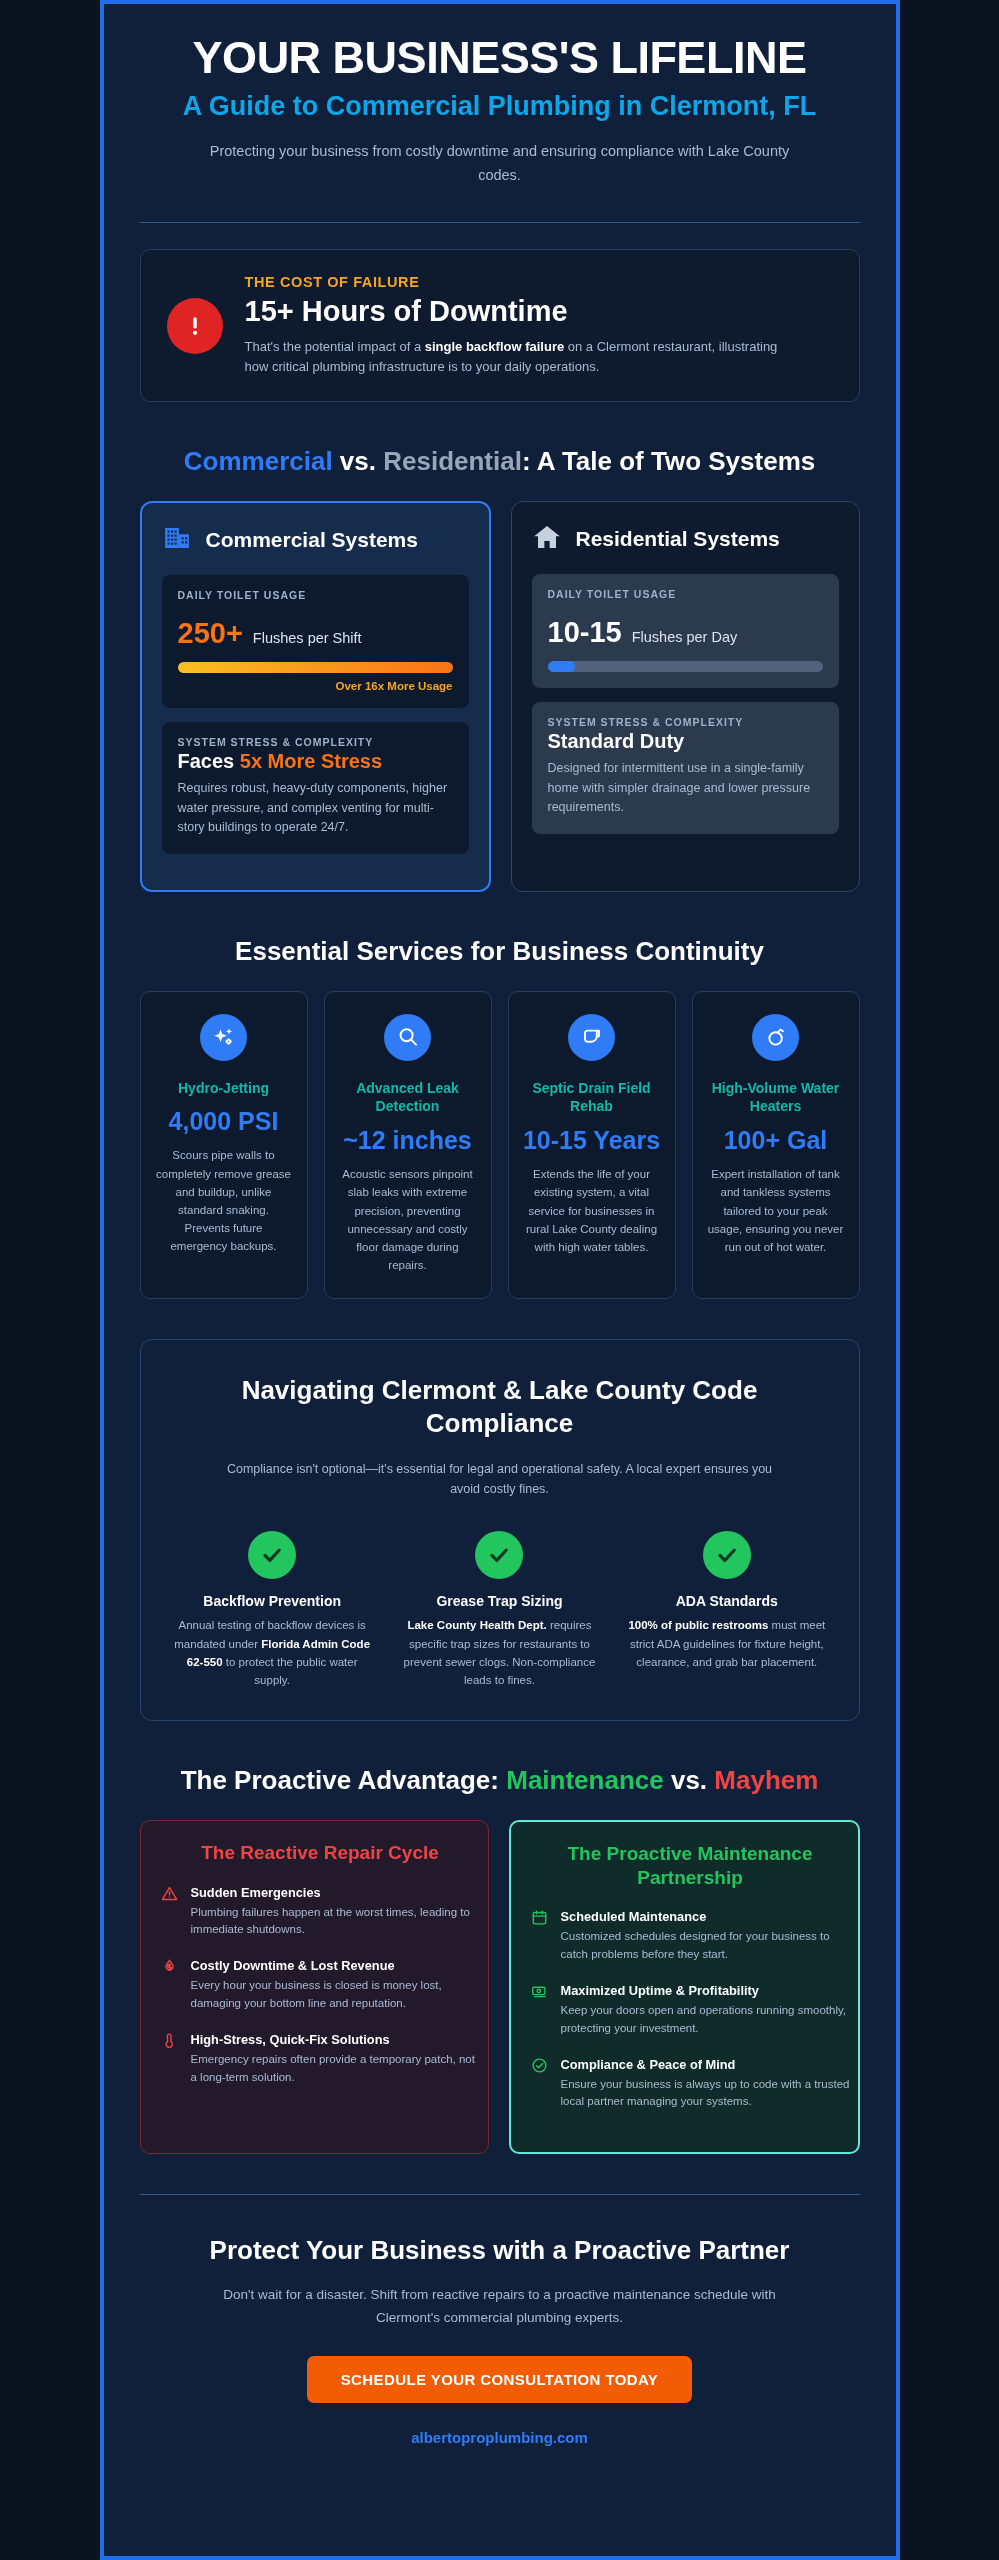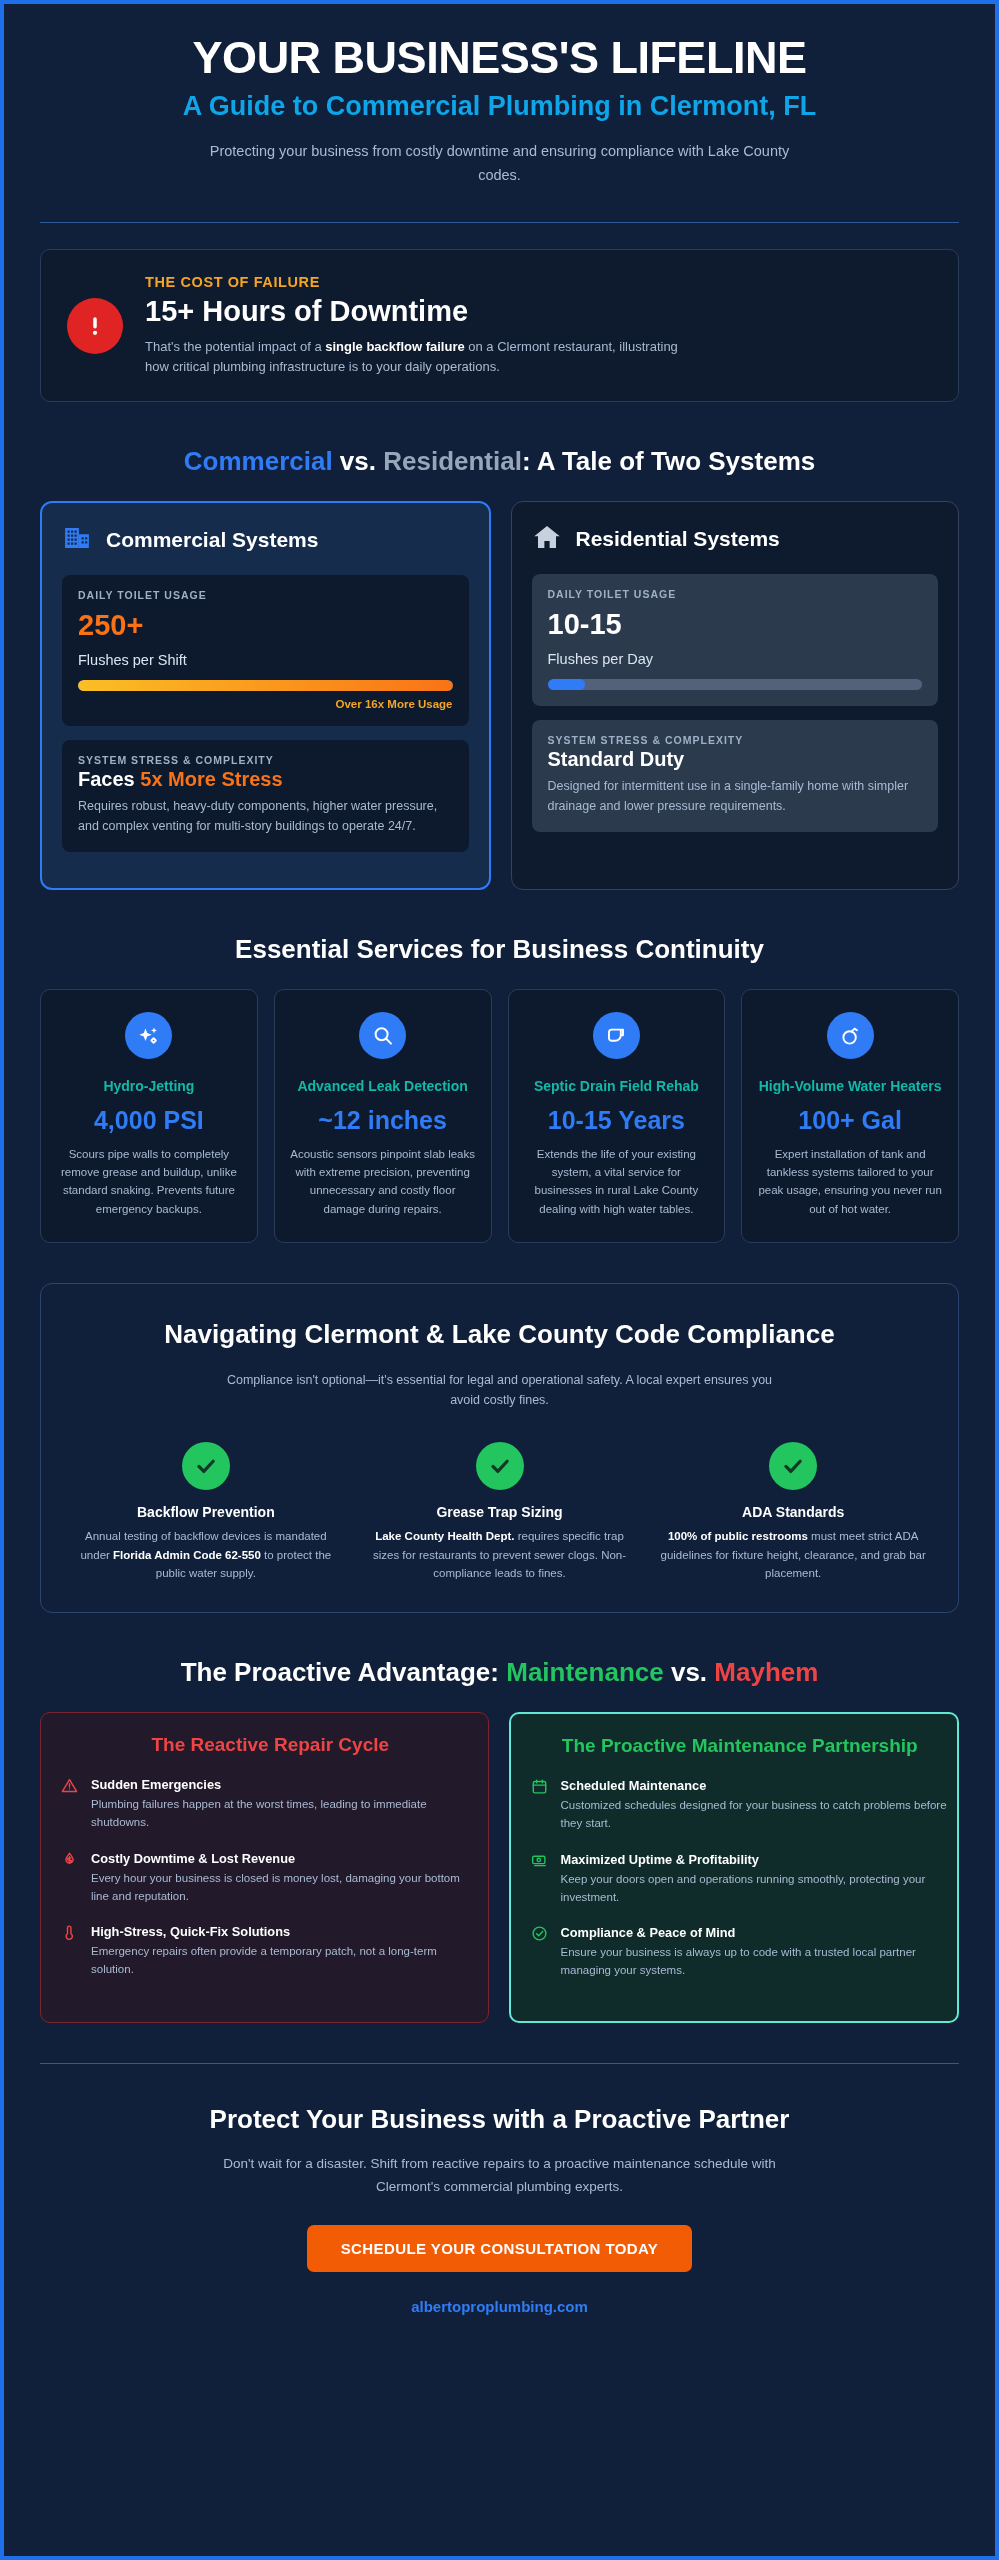--- a/index.html
+++ b/index.html
@@ -3,21 +3,21 @@
 <meta charset="utf-8">
 <style>
   * { box-sizing: border-box; margin: 0; padding: 0; }
 
   html, body {
     background: #0b1220;
     font-family: "Liberation Sans", sans-serif;
   }
 
   .page {
-    width: 999px;
+    width: 800px;
     min-height: 2560px;
     margin: 0 auto;
     background: #10203a;
     border-left: 4px solid #1f6feb;
     border-right: 4px solid #1f6feb;
     border-top: 4px solid #1f6feb;
     border-bottom: 4px solid #1f6feb;
     padding: 18px 36px 30px 36px;
     position: relative;
   }
@@ -133,21 +133,21 @@
   }
   .sb-dark { background: #0d1a2e; }
   .sb-gray { background: #2c3a4e; }
   .sb-label {
     font-size: 10.5px;
     font-weight: 800;
     letter-spacing: 1px;
     color: #9fb0c7;
     text-transform: uppercase;
   }
-  .sb-valrow { display: flex; align-items: baseline; gap: 10px; margin-top: 8px; flex-direction: column; }
+  .sb-valrow { display: flex; align-items: baseline; gap: 10px; margin-top: 16px; }
   .sb-big { font-size: 29px; font-weight: 800; }
   .sb-big.orange { color: #f97316; }
   .sb-big.white { color: #ffffff; }
   .sb-unit { font-size: 14.5px; color: #dbe4f0; }
   .bar-track {
     height: 11px; border-radius: 6px; background: #53627a;
     margin-top: 12px; overflow: hidden;
   }
   .bar-fill-orange {
     height: 100%; width: 100%; border-radius: 6px;

